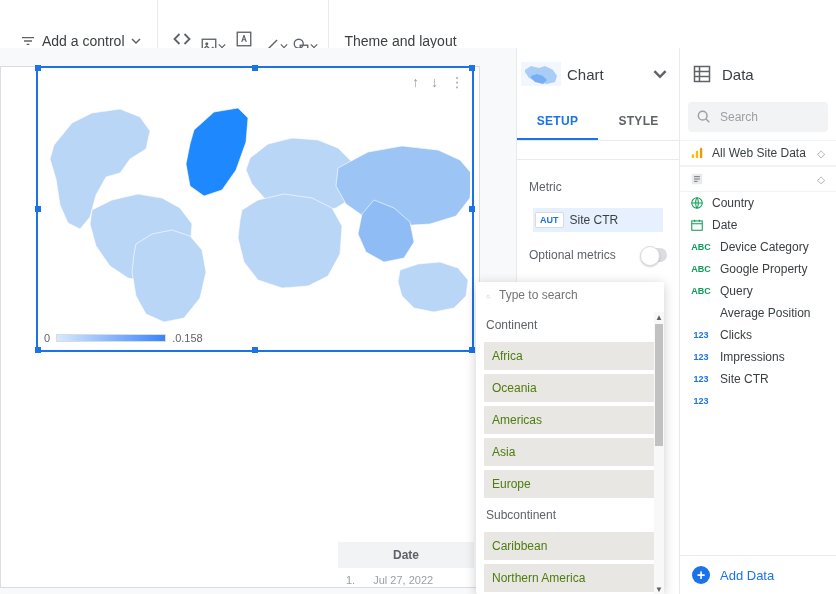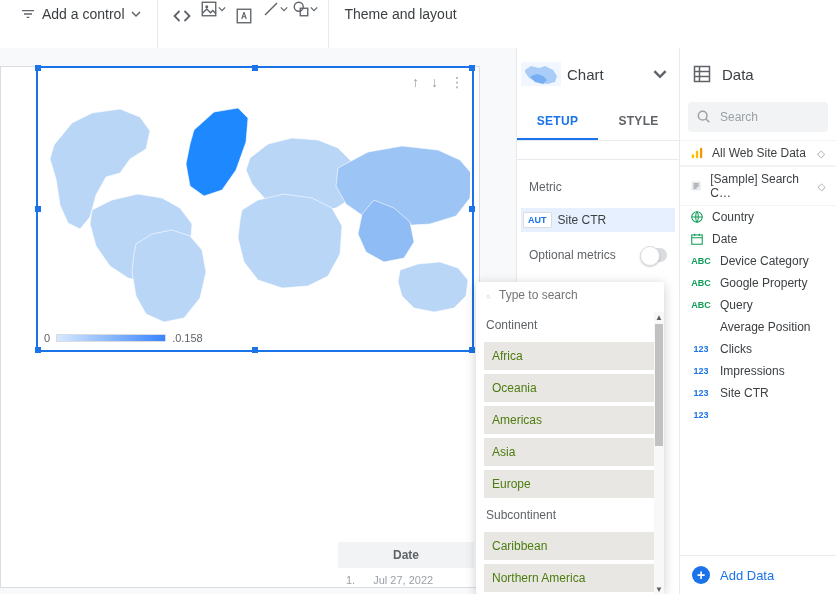--- a/index.html
+++ b/index.html
@@ -1,17 +1,17 @@
 <!DOCTYPE html>
 <html><head>
 <meta charset="utf-8">
 <style>
   * { box-sizing: border-box; margin: 0; padding: 0; font-family: Arial, sans-serif; }
   body { width: 836px; height: 594px; overflow: hidden; background: #fff; color: #3c4043; font-size: 13px; }
-  .topbar { height: 56px; border-bottom: 1px solid #e8eaed; display: flex; align-items: flex-start; padding: 0 12px; }
+  .topbar { height: 56px; border-bottom: 1px solid #e8eaed; display: flex; align-items: flex-end; padding: 0 12px; }
   .topbar .divider { width: 1px; height: 100%; background: #e8eaed; margin: 0 8px; }
   .ctrl-btn { display: flex; align-items: center; gap: 6px; padding: 6px 8px; color: #3c4043; cursor: pointer; border-radius: 4px; font-size: 14px; }
   .icon-btn { width: 32px; height: 32px; display: flex; align-items: center; justify-content: center; cursor: pointer; color: #5f6368; border-radius: 4px; }
   .icon-combo { display: flex; align-items: center; justify-content: center; color: #5f6368; padding: 0 2px; cursor: pointer; }
   .canvas-area { position: absolute; top: 48px; left: 0; width: 516px; height: 546px; background: #f8f9fa; padding-top: 18px; padding-left: 0; }
   .report-card { position: relative; width: 480px; margin-left: 0; background: #fff; border: 1px solid #dadce0; }
   .map-widget { position: absolute; top: 18px; left: 36px; width: 438px; height: 286px; background: #fff; border: 2px solid #1a73e8; }
   .map-widget .sel-h { position: absolute; width: 6px; height: 6px; background: #1a73e8; }
   .map-toolbar { position: absolute; top: 6px; right: 8px; display: flex; gap: 12px; color: #9aa0a6; }
   .map-svg { position: absolute; top: 22px; left: 6px; width: 426px; height: 232px; }
@@ -21,21 +21,21 @@
   .date-table .hdr { background: #f1f3f4; padding: 6px 10px; font-weight: bold; font-size: 12px; text-align: center; color: #5f6368;}
   .date-table .row td { padding: 4px 8px; font-size: 11px; color: #9aa0a6; }
   .config-panel { position: absolute; top: 48px; left: 516px; width: 164px; height: 546px; background: #fff; border-left: 1px solid #e8eaed; border-right: 1px solid #e8eaed; }
   .config-header { display: flex; align-items: center; justify-content: space-between; padding: 14px 12px 0 4px; }
   .config-header .map-thumb { width: 40px; height: 24px; }
   .config-title { font-size: 15px; color: #3c4043; flex:1; padding-left:6px;}
   .tabs { display: flex; border-bottom: 1px solid #e8eaed; margin-top: 18px; }
   .tab { flex: 1; text-align: center; padding: 10px 0; font-size: 12px; font-weight: bold; color: #5f6368; letter-spacing: 0.3px; cursor: pointer; }
   .tab.active { color: #1a73e8; border-bottom: 2px solid #1a73e8; }
   .panel-section { padding: 20px 12px 8px 12px; font-size: 12px; color: #5f6368; }
-  .metric-chip { margin: 6px 4px; background: #e6f0ff; display: flex; align-items: center; font-size: 12px; height: 24px; cursor:pointer; }
+  .metric-chip { margin: 6px 16px; background: #e6f0ff; display: flex; align-items: center; font-size: 12px; height: 24px; cursor:pointer; }
   .metric-chip .badge { background: #fff; border: 1px solid #dadce0; padding: 2px 4px; font-size: 9px; font-weight: bold; color: #1a73e8; margin-right: 6px; margin-left: 2px; border-radius:2px;}
   .opt-row { display: flex; align-items: center; justify-content: space-between; padding: 10px 12px; font-size: 12px; color: #5f6368; }
   .switch { width: 26px; height: 14px; background: #dadce0; border-radius: 7px; position: relative; }
   .switch::after { content: ''; position: absolute; top: -2px; left: -1px; width: 18px; height: 18px; background: #fff; border: 1px solid #dadce0; border-radius: 50%; box-shadow: 0 1px 2px rgba(0,0,0,0.2); }
   .popup { position: absolute; top: 282px; left: 476px; width: 188px; height: 312px; background: #fff; box-shadow: 0 2px 12px rgba(0,0,0,0.2); border-radius: 2px; display: flex; flex-direction: column; }
   .popup .search-row { display: flex; align-items: flex-start; padding: 6px 10px; gap: 8px; }
   .popup .search-row input { border: none; outline: none; font-size: 12px; flex: 1; color: #5f6368; }
   .popup .list { flex: 1; overflow: hidden; position: relative; }
   .popup .group-hdr { font-size: 12px; color: #5f6368; padding: 6px 10px; }
   .popup .item { margin: 4px 8px; background: #e8e7e3; padding: 7px 8px; font-size: 12px; color: #4d7c0f; cursor: pointer; border-radius: 1px;}
@@ -242,21 +242,20 @@
         <rect x="17" y="3" width="4" height="18" fill="#f29900" rx="2"></rect>
       </svg>
     <span>All Web Site Data</span>
     <span class="edge-icons">◇</span>
   </div>
   <div class="ds-item src">
     <svg width="14" height="14" viewBox="0 0 24 24">
         <rect x="3" y="3" width="18" height="18" fill="#e8eaed" rx="2"></rect>
         <path d="M7 12h10M7 8h10M7 16h6" stroke="#5f6368" stroke-width="1.5"></path>
       </svg>
-    <span>[Sample] Search C…</span>
     <span class="edge-icons">◇</span>
   </div>
   <div class="field-list">
     <div class="field-row">
       <svg width="14" height="14" viewBox="0 0 24 24" fill="none" stroke="#0f9d58" stroke-width="1.8">
           <circle cx="12" cy="12" r="9"></circle>
           <path d="M3 12h18M12 3c3 3 3 15 0 18M12 3c-3 3-3 15 0 18"></path>
         </svg>
       <span>Country</span>
     </div>

